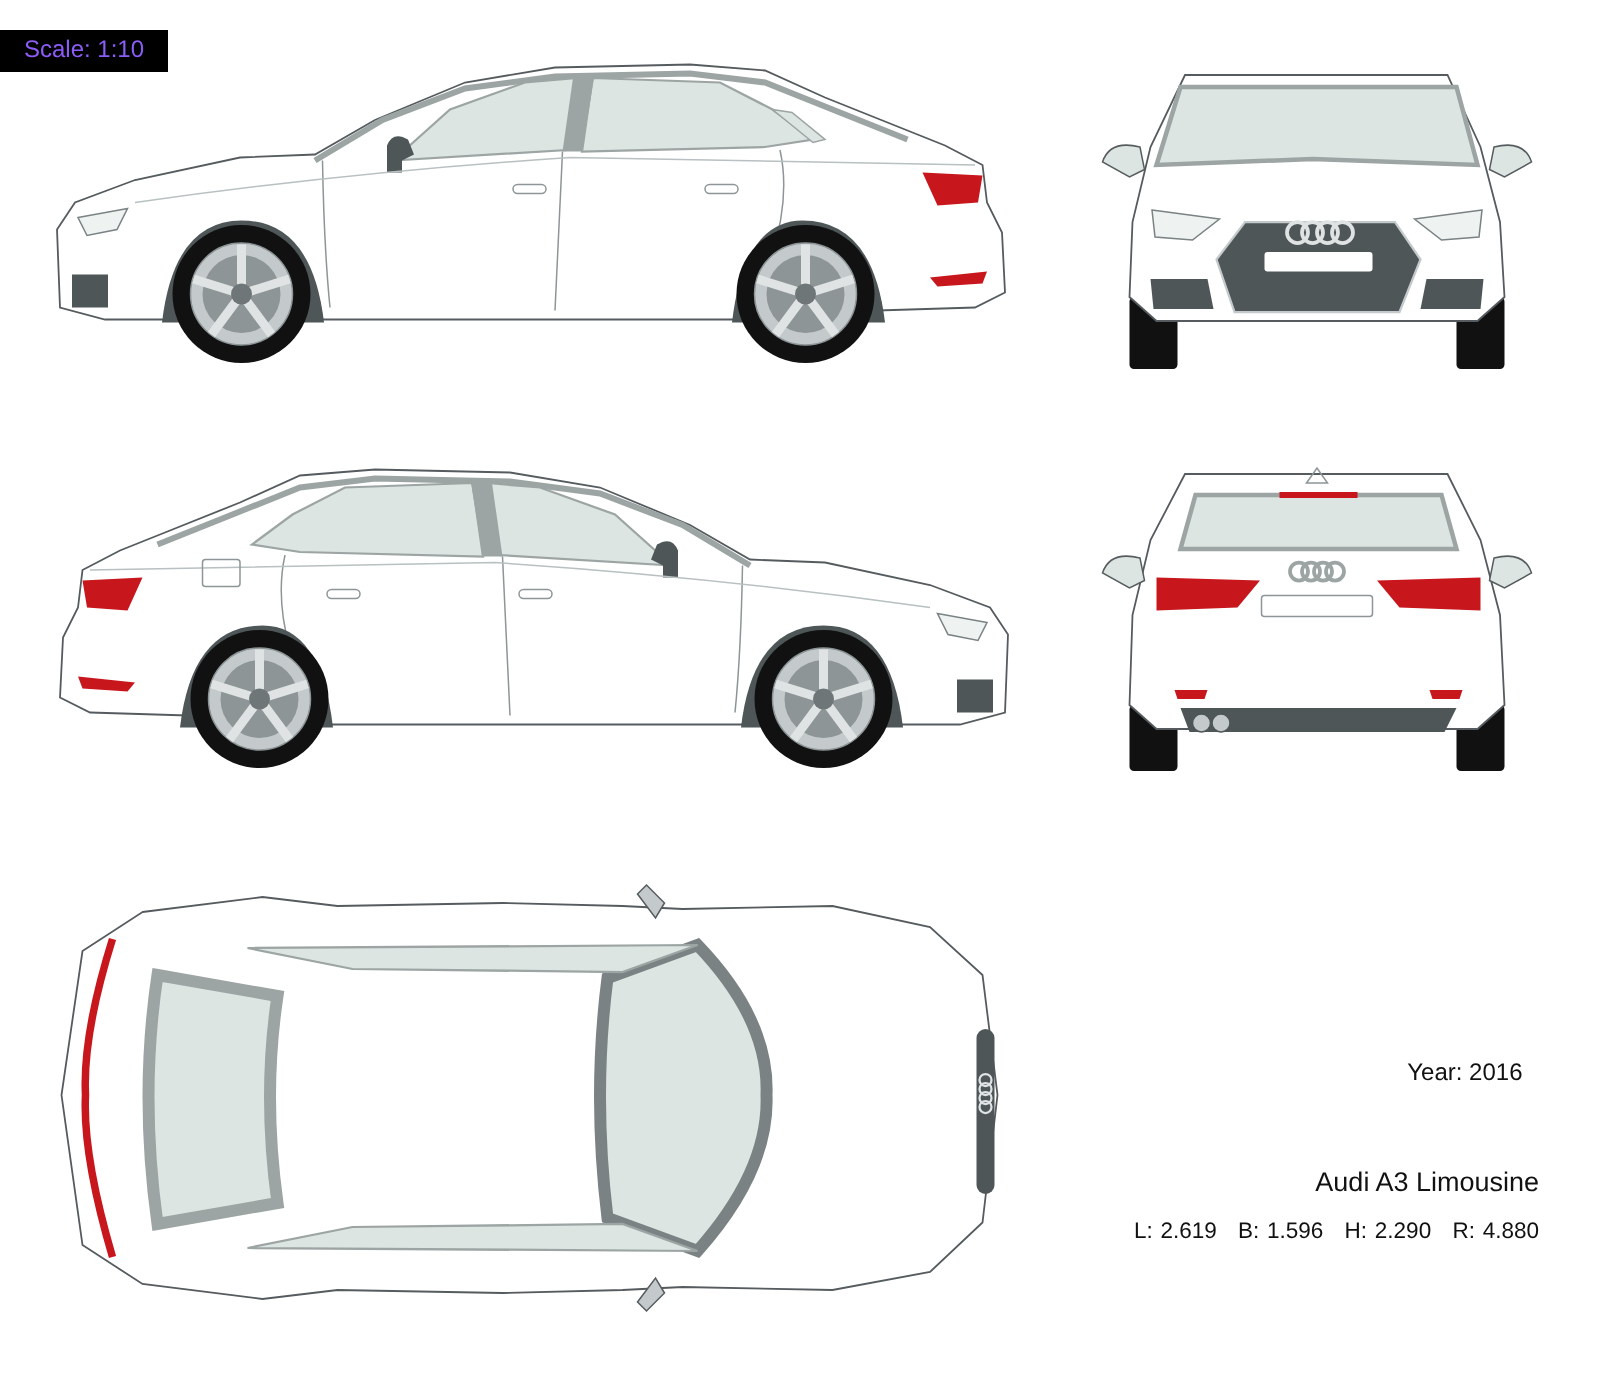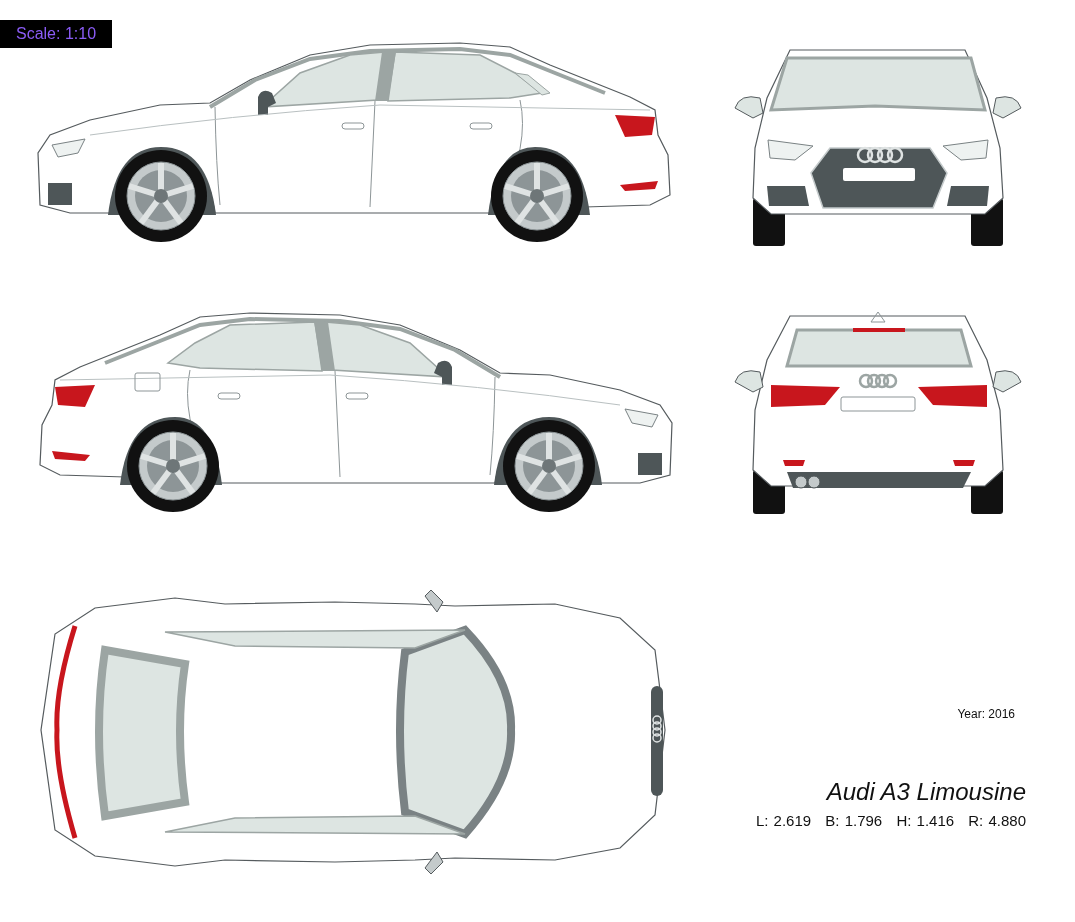--- a/index.html
+++ b/index.html
@@ -1,24 +1,24 @@
 <!DOCTYPE html>
 <html><head>
 <meta charset="utf-8">
 <style>
   html, body { margin: 0; padding: 0; background: #ffffff; }
   body { width: 1075px; height: 922px; position: relative; overflow: hidden;
          font-family: "Liberation Sans", sans-serif; }
   .view { position: absolute; }
   .view svg { display: block; overflow: visible; }
   .info { position: absolute; right: 50px; text-align: right; color: #111; }
-  #year { top: 707px; right: 60px; font-size: 12px; }
+  #year { top: 707px; right: 60px; font-size: 16px; }
   #scale { top: 737px; left: 913px; width: 112px; height: 28px; background: #000; color: #8b5cf6;
            font-size: 16px; line-height: 28px; text-align: center; margin-top: 20px; }
-  #model { top: 778px; right: 49px; font-size: 24px; font-style: italic; }
+  #model { top: 778px; right: 49px; font-size: 18px; }
   #dims { top: 812px; right: 49px; font-size: 15px; word-spacing: 1px; }
   #dims span { margin-left: 9px; }
   #dims span:first-child { margin-left: 0; }
 </style>
 </head>
 <body>
 
 <div class="view" style="left:30px; top:35px;">
   <svg width="650" height="220" viewBox="0 0 650 220">
 
@@ -200,16 +200,16 @@
         <circle cx="622" cy="148" r="4"></circle>
     </g>
   </svg>
 </div>
 
 <div id="year" class="info">Year: 2016</div>
 <div id="scale">Scale: 1:10</div>
 <div id="model" class="info">Audi A3 Limousine</div>
 <div id="dims" class="info">
   <span>L: 2.619</span>
-  <span>B: 1.796</span>
-  <span>H: 1.416</span>
+  <span>B: 1.596</span>
+  <span>H: 2.290</span>
   <span>R: 4.880</span>
 </div>
 
 </body></html>

